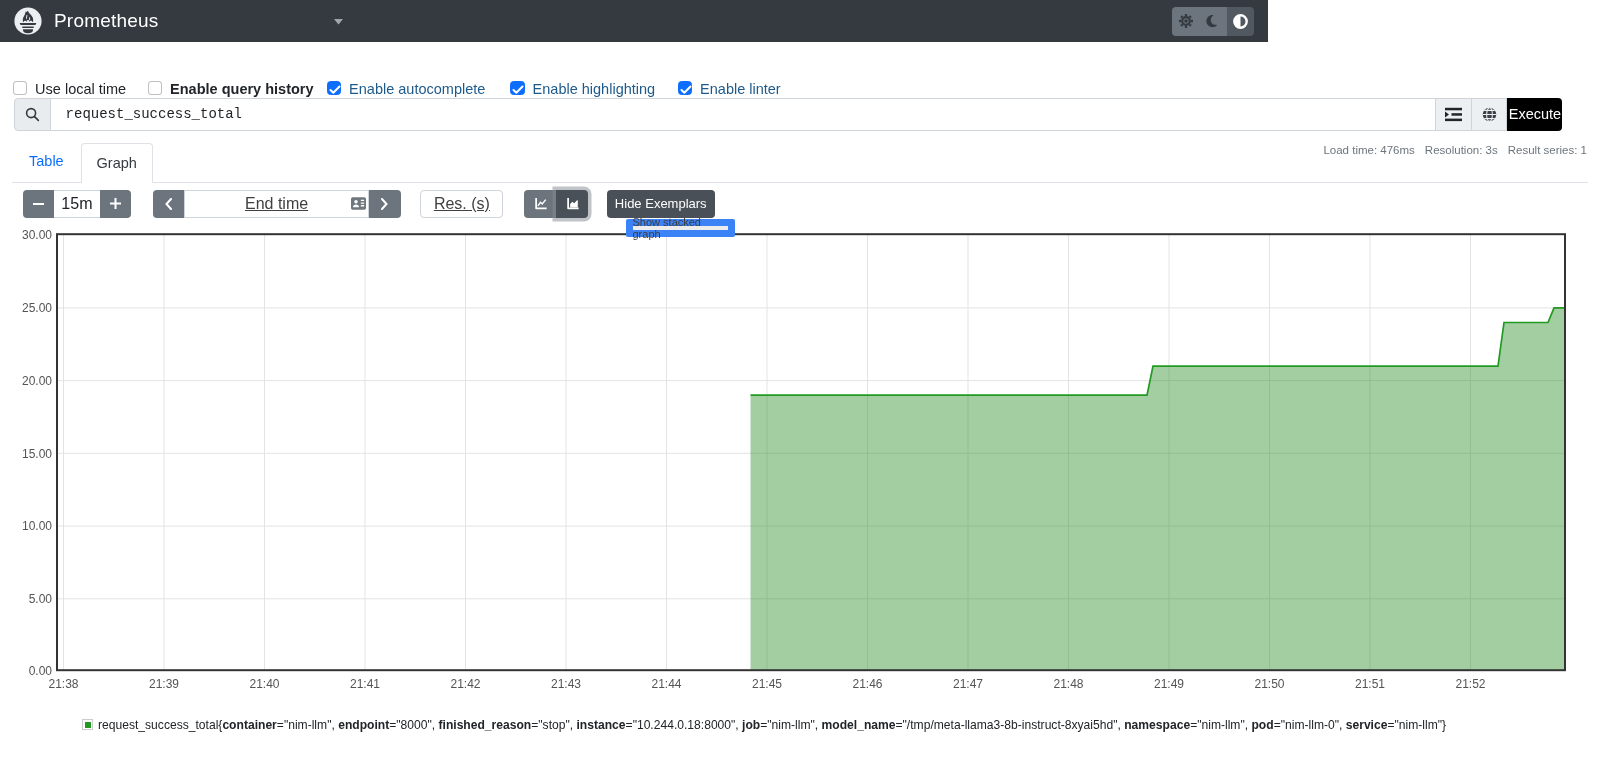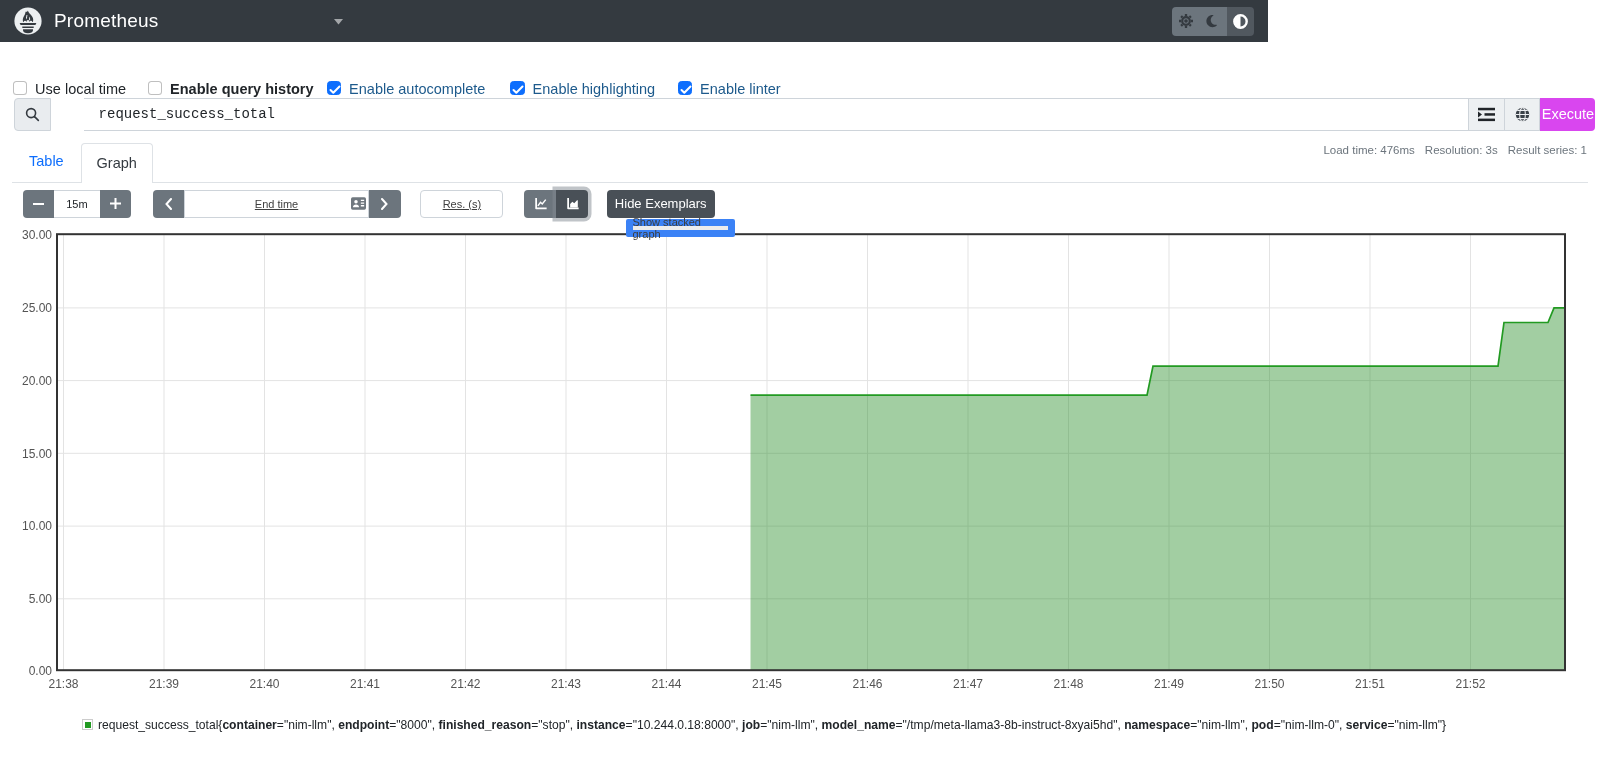--- a/index.html
+++ b/index.html
@@ -18,33 +18,33 @@
 
 .chk { position:absolute; top:63px; height:17px; display:flex; align-items:center; font-size:14.5px; color:#212529; white-space:nowrap;margin-top:17px; }
 .cb { width:14.6px; height:14.6px; border:1px solid rgba(0,0,0,0.25); border-radius:3.5px; background:#fff; margin-right:8px; position:relative; top:-0.5px; flex:none; }
 .cb.on { background:#0d6efd; border-color:#0d6efd; }
 .cb.on svg { position:absolute; left:1.3px; top:2.8px; }
 .chk.blue { color:#1d5a8c; }
 
 
 #qrow { position:absolute; left:14px; top:97.5px; height:33px; display:flex; }
 #qaddon { width:36.6px; height:33px; background:#e9ecef; border:1px solid #ced4da; border-radius:4px 0 0 4px; display:flex; align-items:center; justify-content:center; }
-#qinput { width:1385.9px; height:33px; background:#fff; border:1px solid #ced4da; border-left:none; font-family:"Liberation Mono", monospace; font-size:14px; color:#212529; display:flex; align-items:center; padding-left:15px;margin-left:33px; }
+#qinput { width:1385.9px; height:33px; background:#fff; border:1px solid #ced4da; border-left:none; font-family:"Liberation Mono", monospace; font-size:14px; color:#212529; display:flex; align-items:center; padding-left:15px; }
 .qbtn { width:35.5px; height:33px; background:#edf0f2; border:1px solid #ced4da; border-left:none; display:flex; align-items:center; justify-content:center; }
-#execute { width:55px; height:33px; background:#d946ef; border-radius:0 4px 4px 0; color:#fff; font-size:14.5px; display:flex; align-items:center; justify-content:center; }
+#execute { width:55px; height:33px; background:#000000; border-radius:0 4px 4px 0; color:#fff; font-size:14.5px; display:flex; align-items:center; justify-content:center; }
 
 
 #tabline { position:absolute; left:12px; top:181.5px; width:1576px; height:1px; background:#dee2e6; }
 #tabtable { position:absolute; left:29px; top:153px; font-size:14.5px; color:#0d6efd; }
 #tabgraph { position:absolute; left:81px; top:142.5px; width:71.5px; height:40px; background:#fff; border:1px solid #dee2e6; border-bottom:none; border-radius:4px 4px 0 0; display:flex; align-items:center; justify-content:center; font-size:14.5px; color:#343a40; z-index:2; }
 #loadinfo { position:absolute; right:13px; top:144px; font-size:11.5px; color:#6c757d; }
 #loadinfo span { margin-left:10px; }
 
 
-.ctl { position:absolute; top:189.5px; height:28.5px; display:flex; align-items:center; justify-content:center; font-size:11px; }
+.ctl { position:absolute; top:189.5px; height:28.5px; display:flex; align-items:center; justify-content:center; font-size:16px; }
 .sbtn { background:#6c757d; color:#fff; }
 .winput { background:#fff; border:1px solid #ced4da; color:#212529; }
 .ph { color:#404040;text-decoration:underline; }
 #hideex { background:#495057; color:#fff; font-size:13px; border-radius:4px; }
 
 #tooltip { position:absolute; left:625.5px; top:219px; width:109.5px; height:18px; background:#ececec; border:7px solid #3b82f6; border-radius:2px; z-index:5; display:flex; align-items:center; justify-content:center; font-size:11px; color:#3c3c3c; }
 
 
 #legend { position:absolute; left:82px; top:717.5px; display:flex; align-items:center; font-size:12.1px; color:#212529; white-space:nowrap; }
 #swatch { width:11px; height:11px; border:1px solid #ccc; background:#fff; margin-right:5px; display:flex; align-items:center; justify-content:center; flex:none; }

